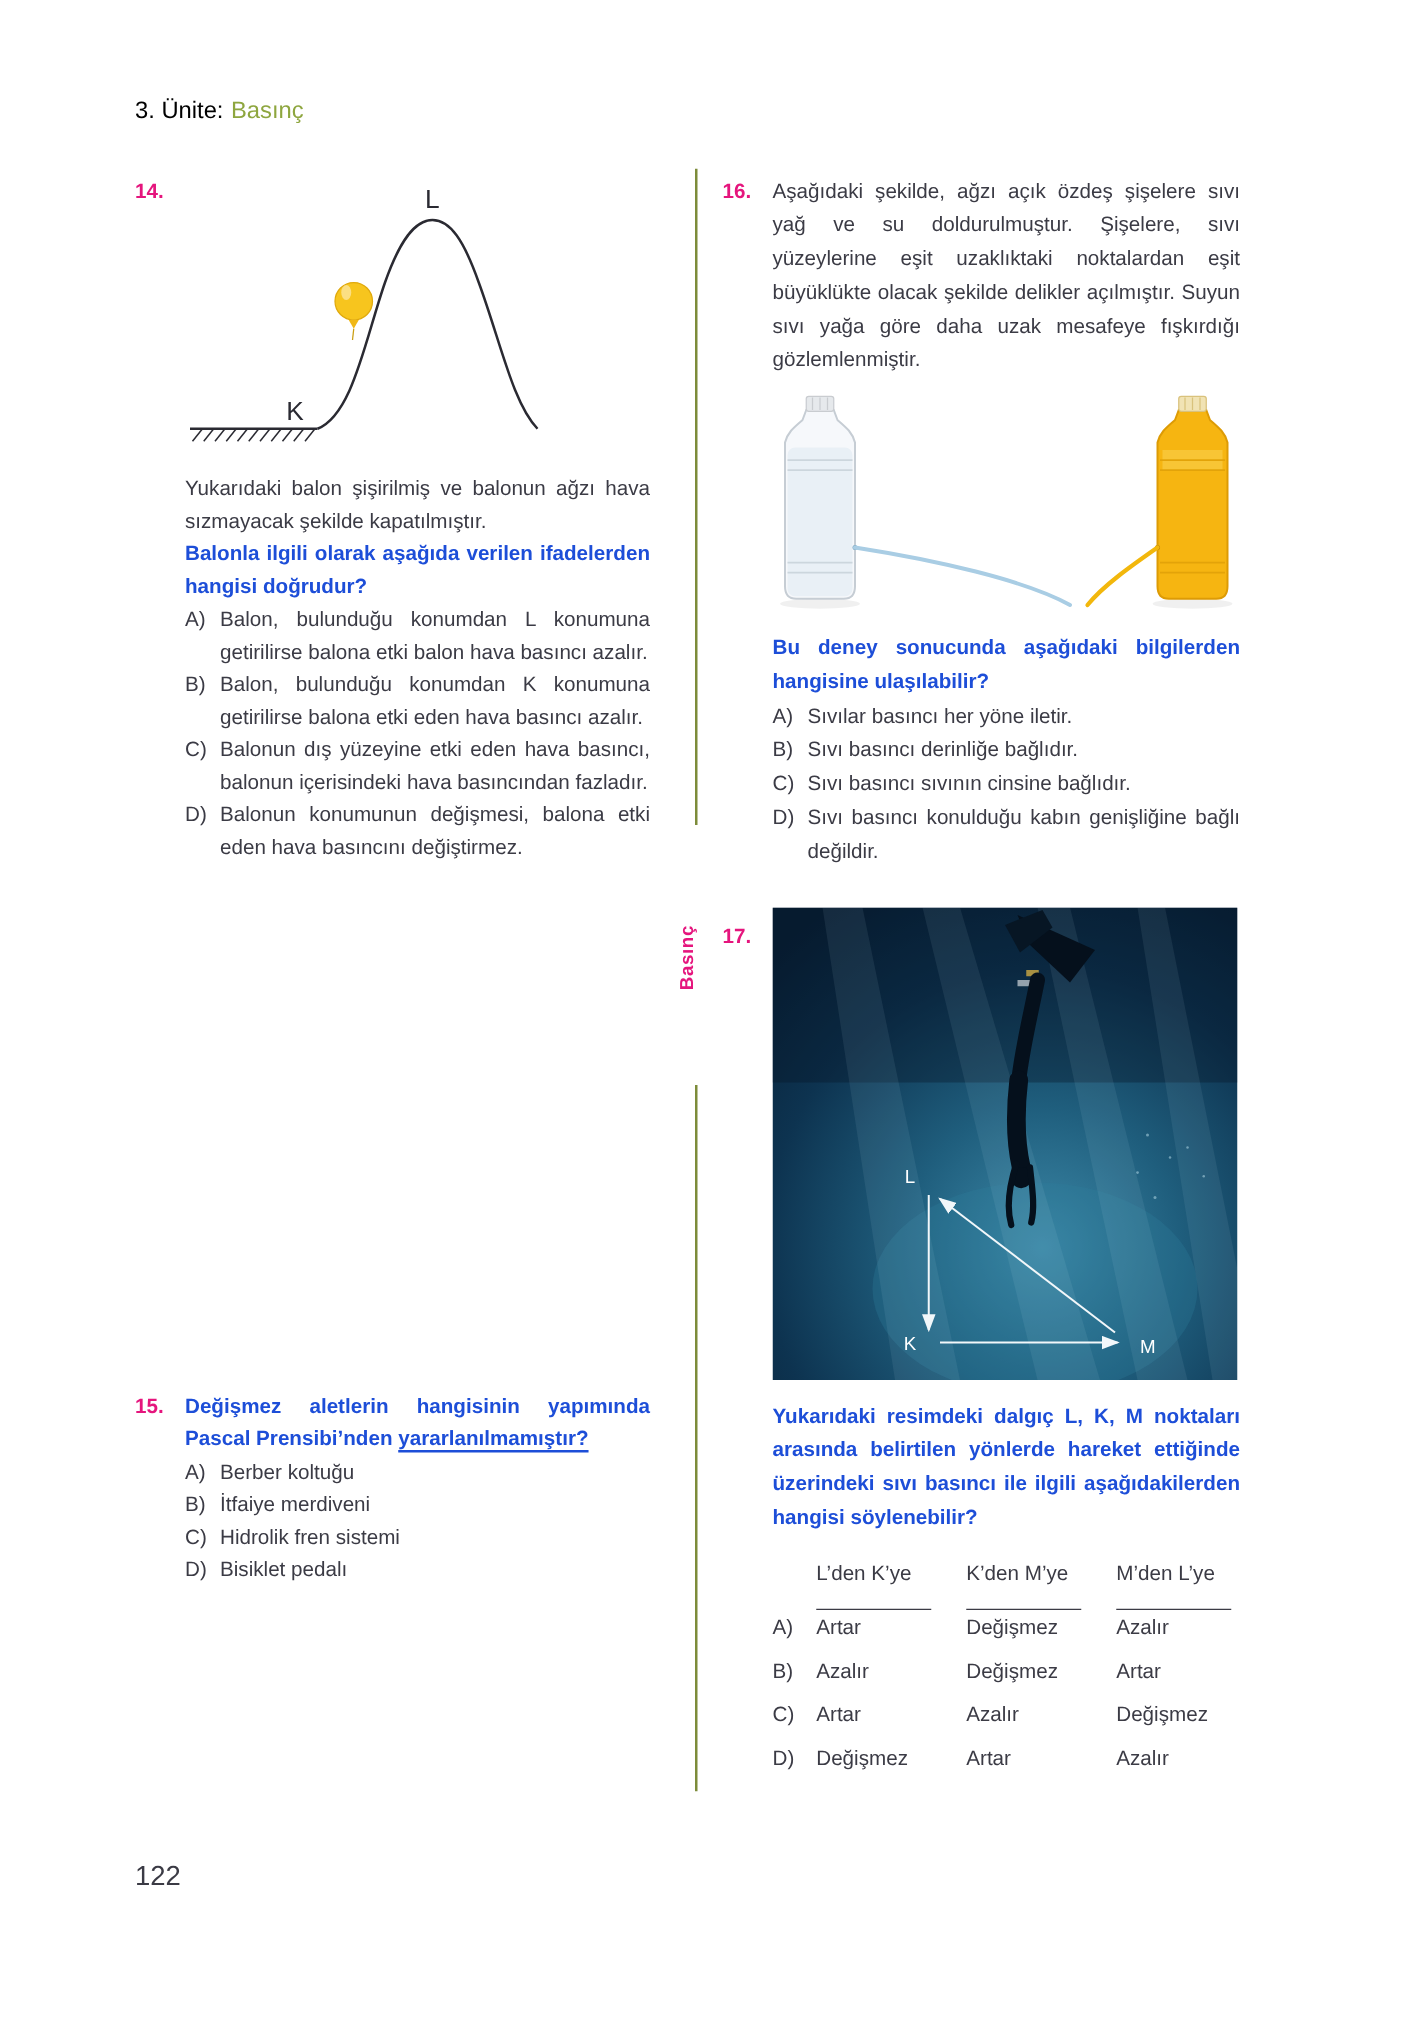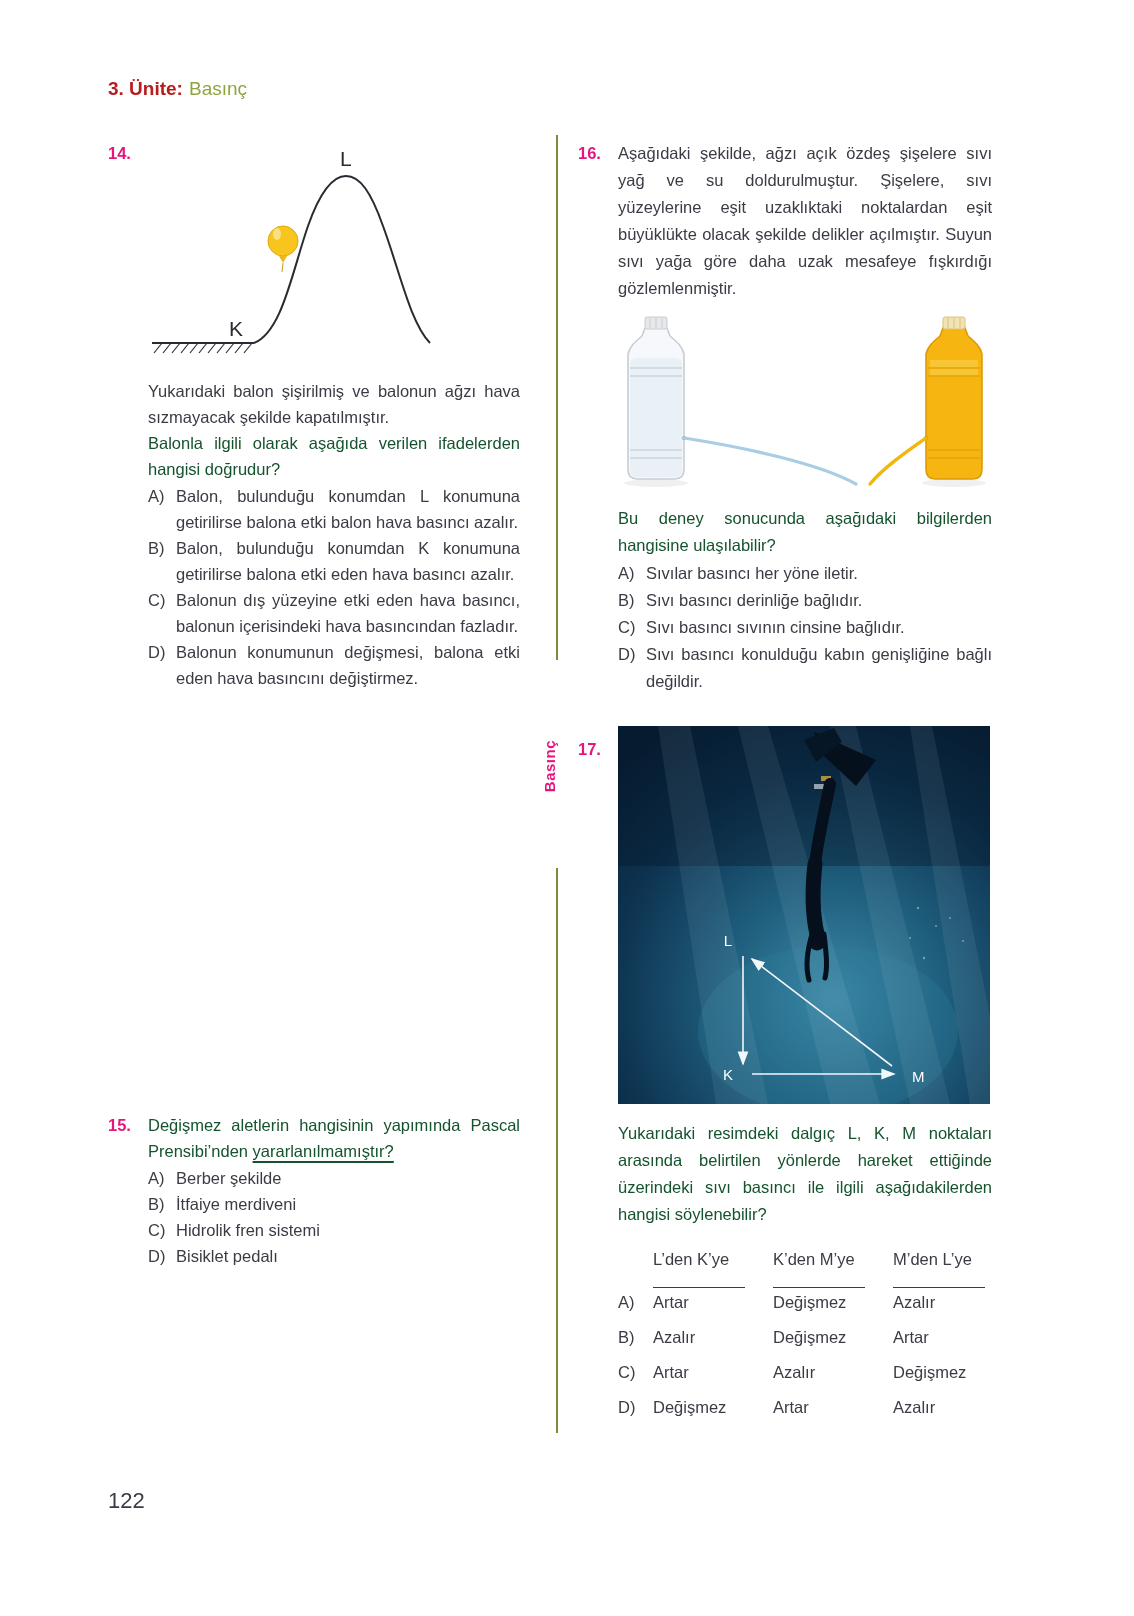--- a/index.html
+++ b/index.html
@@ -6,39 +6,39 @@
   html,body { background:#ffffff; }
   body {
     width:1134px; height:1616px; position:relative;
     font-family:"Liberation Sans", sans-serif;
     color:#3b3b45;
   }
   .page { position:absolute; inset:0; background:#fff; overflow:hidden; }
 
   
   .unit-header { position:absolute; left:108px; top:78px; font-size:19px; }
-  .unit-label { font-weight:700; color:#b91c1c; }
+  .unit-label { font-weight:400; color:#000000; }
   .unit-title { color:#8ea63f; margin-left:6px; }
 
   
   .divider-seg { position:absolute; left:556px; width:2px; background:#7d8c3a; }
   .seg1 { top:135px; height:525px; }
   .seg2 { top:868px; height:565px; }
   .side-tab {
     position:absolute; left:541px; top:740px;
     writing-mode:vertical-rl; transform:rotate(180deg);
     color:#e5157d; font-weight:700; font-size:15px; letter-spacing:.5px;
   }
 
   
   .question { position:absolute; font-size:16.5px; line-height:26px; color:#3b3b45; }
   .qnum { position:absolute; left:0; top:0; color:#e5157d; font-weight:700; }
   .qcontent { padding-left:40px; }
   .para { text-align:justify; }
-  .qbold { font-weight:400; color:#14532d; text-align:justify; }
+  .qbold { font-weight:700; color:#1d4ed8; text-align:justify; }
   .opts { margin-top:1px; }
   .opt { display:flex; }
   .opt-key { width:28px; flex:none; }
   .opt-text { flex:1; text-align:justify; }
   .u-line { text-decoration:underline; text-underline-offset:4px; text-decoration-thickness:1.5px; }
 
   #q14 { left:108px; top:140px; width:412px; }
   #q15 { left:108px; top:1112px; width:412px; }
   #q16 { left:578px; top:140px; width:414px; }
   #q17 { left:578px; top:726px; width:414px; }
@@ -133,21 +133,21 @@
     </div>
   </div>
 
   <div class="question" id="q15">
     <span class="qnum">15.</span>
     <div class="qcontent">
       <p class="qbold"><span>Değişmez aletlerin hangisinin yapımında Pascal Prensibi’nden </span><span class="u-line">yararlanılmamıştır?</span></p>
       <div class="opts">
         <div class="opt">
           <span class="opt-key">A)</span>
-          <span class="opt-text">Berber şekilde</span>
+          <span class="opt-text">Berber koltuğu</span>
         </div>
         <div class="opt">
           <span class="opt-key">B)</span>
           <span class="opt-text">İtfaiye merdiveni</span>
         </div>
         <div class="opt">
           <span class="opt-key">C)</span>
           <span class="opt-text">Hidrolik fren sistemi</span>
         </div>
         <div class="opt">

